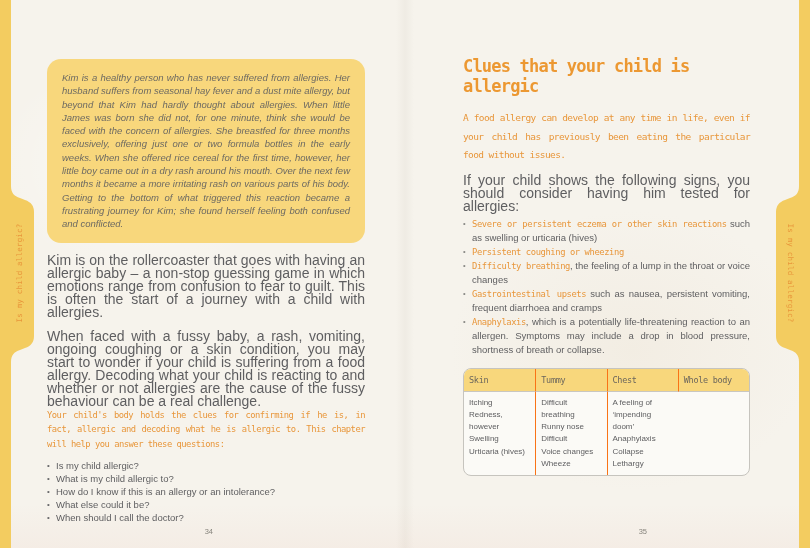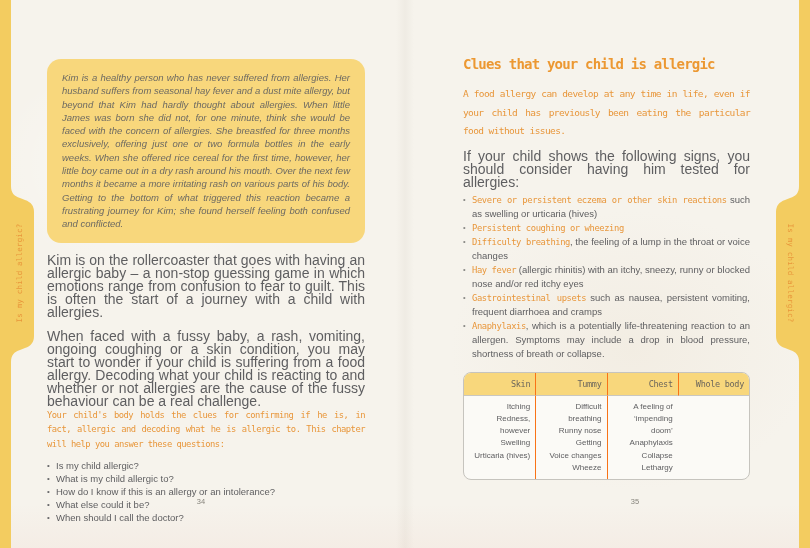--- a/index.html
+++ b/index.html
@@ -71,21 +71,21 @@
     position:relative; padding-left:9px;
     font-size:9.5px; line-height:13px; color:var(--ink, #5e5e60);
   }
   ul.questions li::before {
     content:"\2022"; position:absolute; left:0; top:0;
     font-size:8px; color:#6a6a6c;
   }
 
   h1.section-heading {
     font-family:"DejaVu Sans Mono", monospace;
-    font-weight:bold; font-size:14px; letter-spacing:-0.8px;
+    font-weight:bold; font-size:17px; letter-spacing:-0.8px;
     color:var(--orange-deep, #ec9832);
     margin-top:4px;
   }
   .intro-orange {
     margin-top:13px;
     font-size:9.5px; line-height:18.5px;
     letter-spacing:-0.6px;
     text-align:justify;
   }
   .intro-gray { margin-top:9px; }
@@ -105,35 +105,34 @@
     color:var(--orange, #e8963a);
   }
 
   
   .allergy-table {
     margin-top:11px;
     display:grid; grid-template-columns:repeat(4, 1fr);
     border:1px solid var(--table-border, #c6c4be);
     border-radius:8px; overflow:hidden;
     background:#fbfaf6;
-    text-align:right;
   }
   .allergy-table .cell { padding:5px 5px; }
   .allergy-table .cell:not(:nth-child(4n+1)) { border-left:1px solid #f97316; }
   .allergy-table .th {
     background:var(--yellow, #f8d77c);
     border-bottom:1px solid #c9c7c1;
     font-family:"DejaVu Sans Mono", monospace;
     font-size:8.5px; letter-spacing:-0.3px;
     color:#6b665c; padding-top:6px; padding-bottom:6px;
   }
   .allergy-table .td { font-size:8px; line-height:12.3px; color:var(--ink, #5e5e60); }
 
   .pn {
-    position:absolute; top:497px; width:24px; text-align:center;
+    position:absolute; top:527px; width:24px; text-align:right;
     font-size:7.5px; color:#87857d;
   }
   .pn-left  { left:189px; }
   .pn-right { left:623px; }
 </style>
 </head>
 <body>
 
 <div class="paper-texture"></div>
 <div class="seam"></div>
@@ -165,39 +164,38 @@
 </div>
 
 <div class="page page-right">
   <h1 class="section-heading">Clues that your child is allergic</h1>
   <p class="intro-orange display">A food allergy can develop at any time in life, even if your child has previously been eating the particular food without issues.</p>
   <p class="body-para intro-gray">If your child shows the following signs, you should consider having him tested for allergies:</p>
   <ul class="signs">
       <li><span class="sign-hl">Severe or persistent eczema or other skin reactions</span><span> such as swelling or urticaria (hives)</span></li>
       <li><span class="sign-hl">Persistent coughing or wheezing</span><span></span></li>
       <li><span class="sign-hl">Difficulty breathing</span><span>, the feeling of a lump in the throat or voice changes</span></li>
-      <li><span class="sign-hl">Hay fever</span><span> (allergic rhinitis) with an itchy, sneezy, runny or blocked nose and/or red itchy eyes</span></li>
       <li><span class="sign-hl">Gastrointestinal upsets</span><span> such as nausea, persistent vomiting, frequent diarrhoea and cramps</span></li>
       <li><span class="sign-hl">Anaphylaxis</span><span>, which is a potentially life-threatening reaction to an allergen. Symptoms may include a drop in blood pressure, shortness of breath or collapse.</span></li>
     </ul>
   <div class="allergy-table">
       <div class="cell th">Skin</div>
       <div class="cell th">Tummy</div>
       <div class="cell th">Chest</div>
       <div class="cell th">Whole body</div>
       <div class="cell td">
         <div>Itching</div>
         <div>Redness, however</div>
         <div>Swelling</div>
         <div>Urticaria (hives)</div>
       </div>
       <div class="cell td">
         <div>Difficult breathing</div>
         <div>Runny nose</div>
-        <div>Getting</div>
+        <div>Difficult</div>
         <div>Voice changes</div>
         <div>Wheeze</div>
       </div>
       <div class="cell td">
         <div>A feeling of ‘impending doom’</div>
         <div>Anaphylaxis</div>
         <div>Collapse</div>
         <div>Lethargy</div>
       </div>
     </div>

